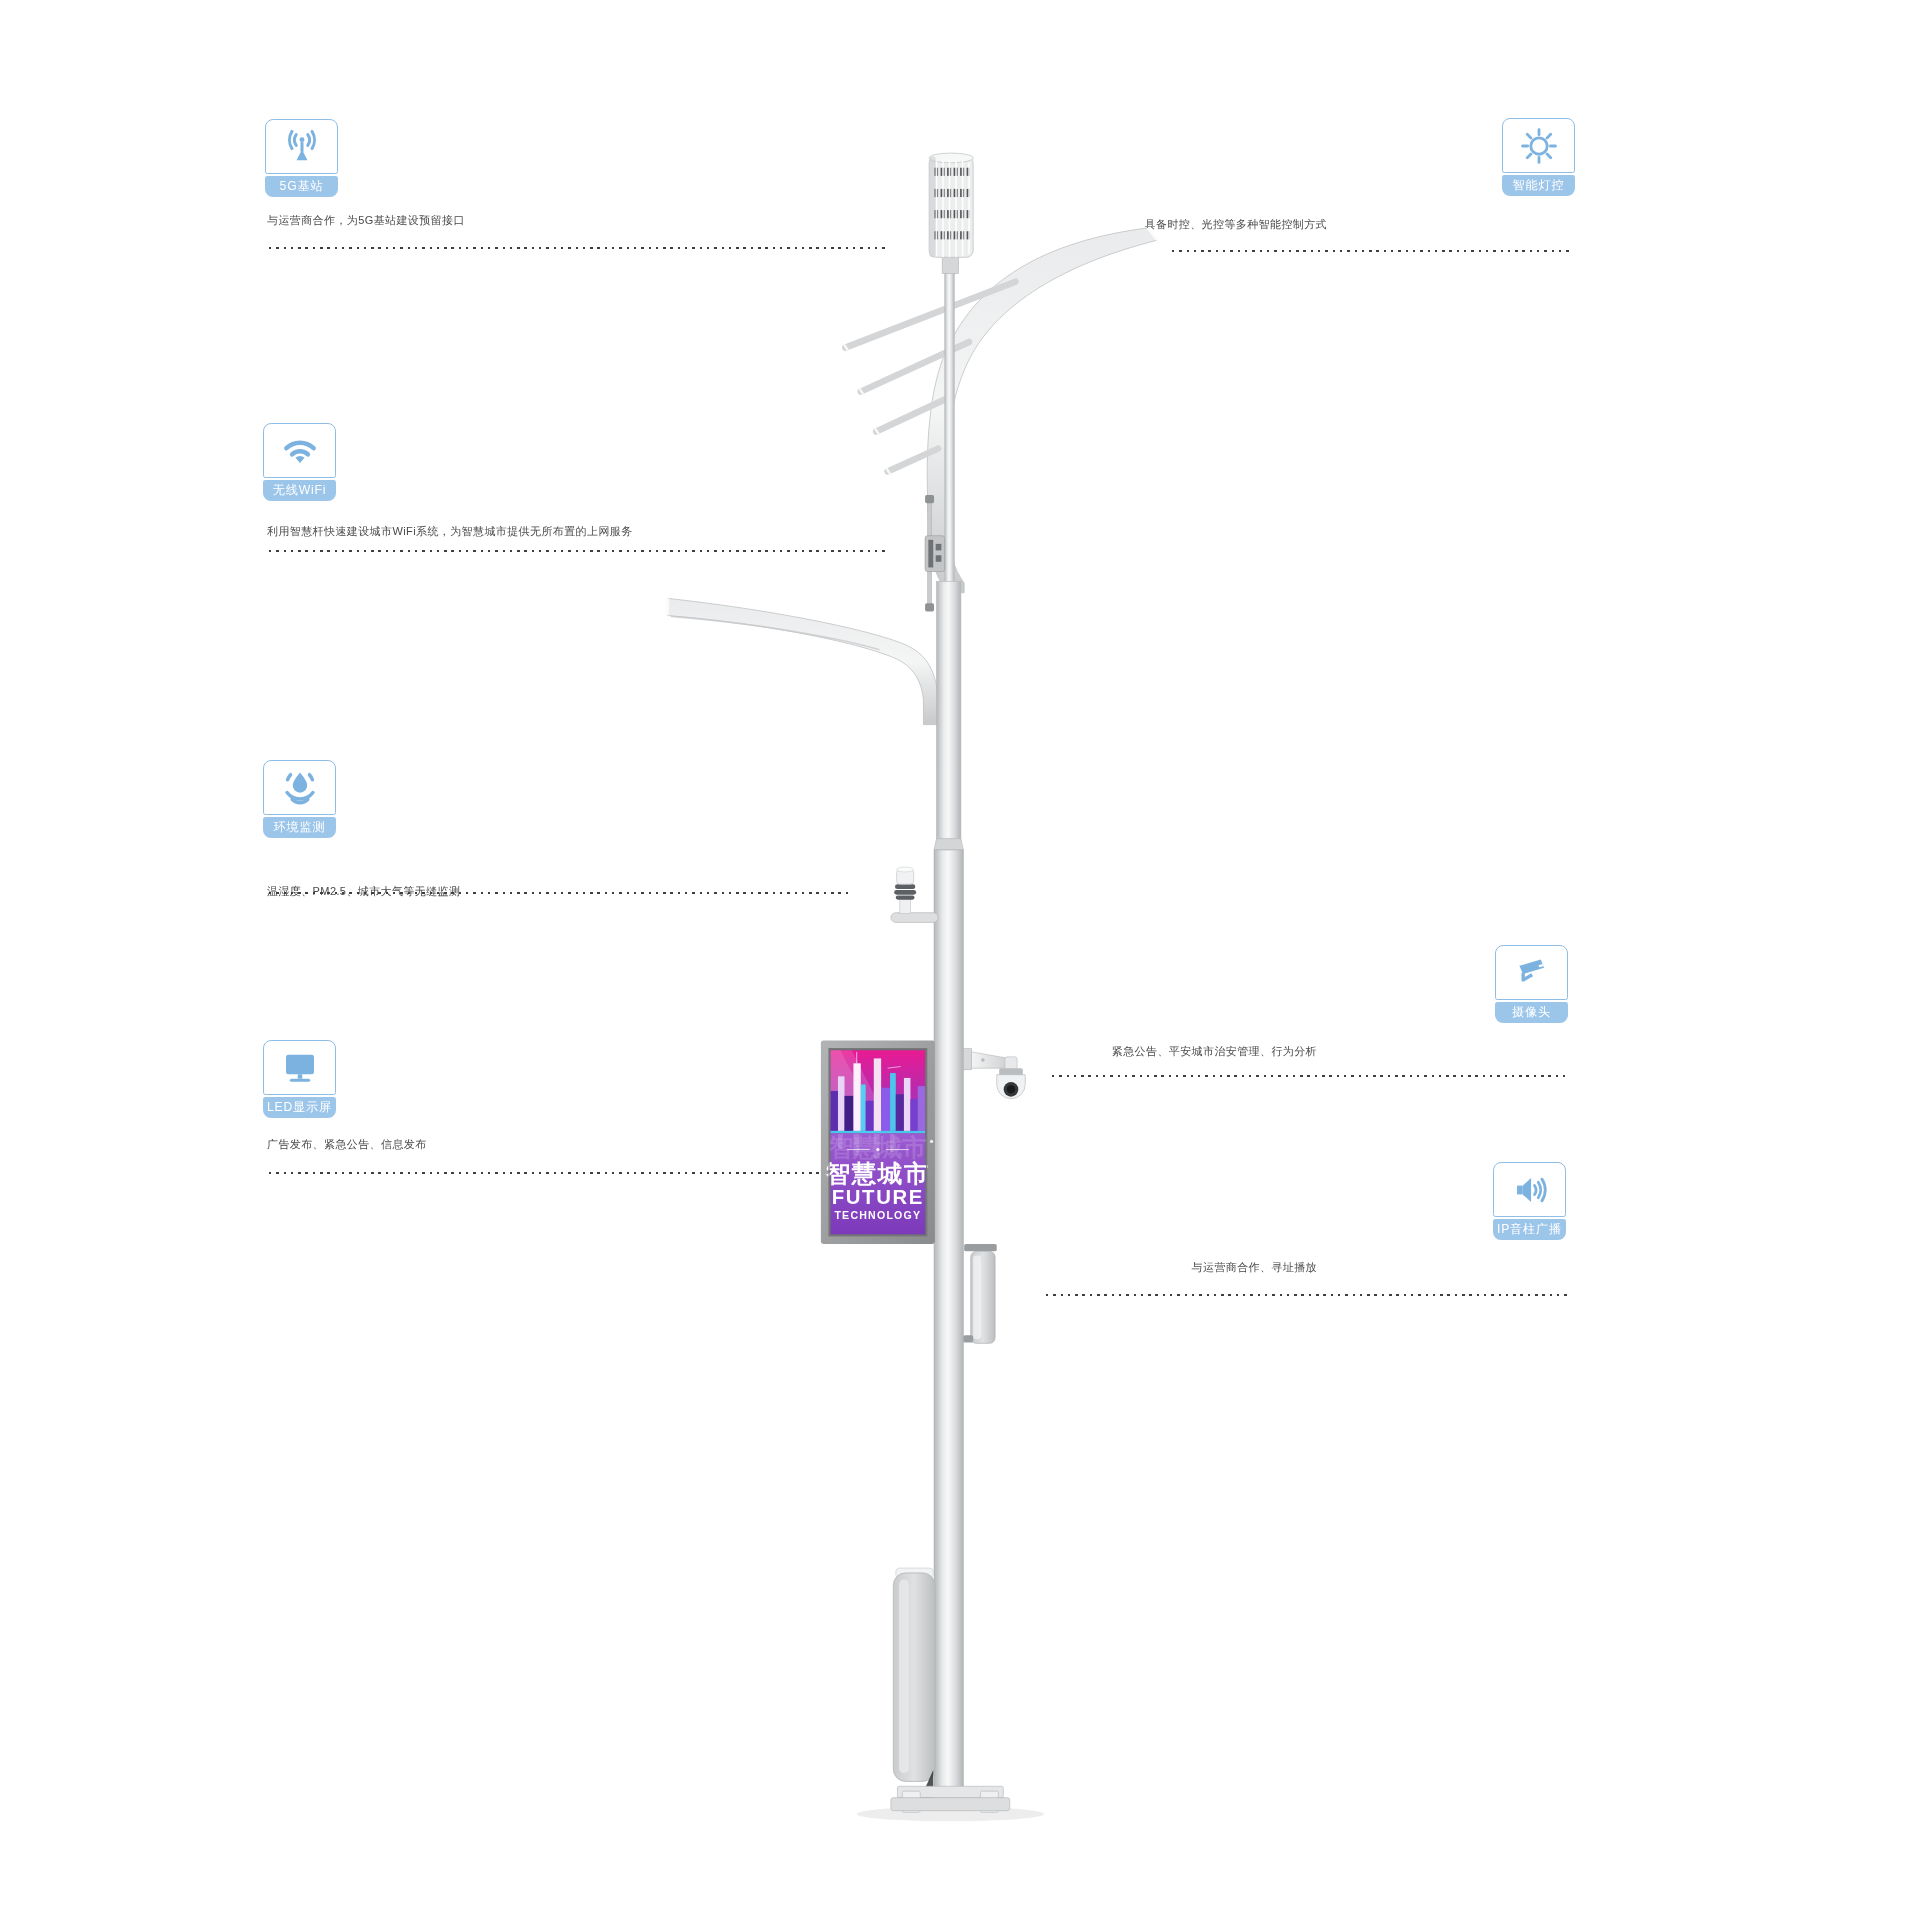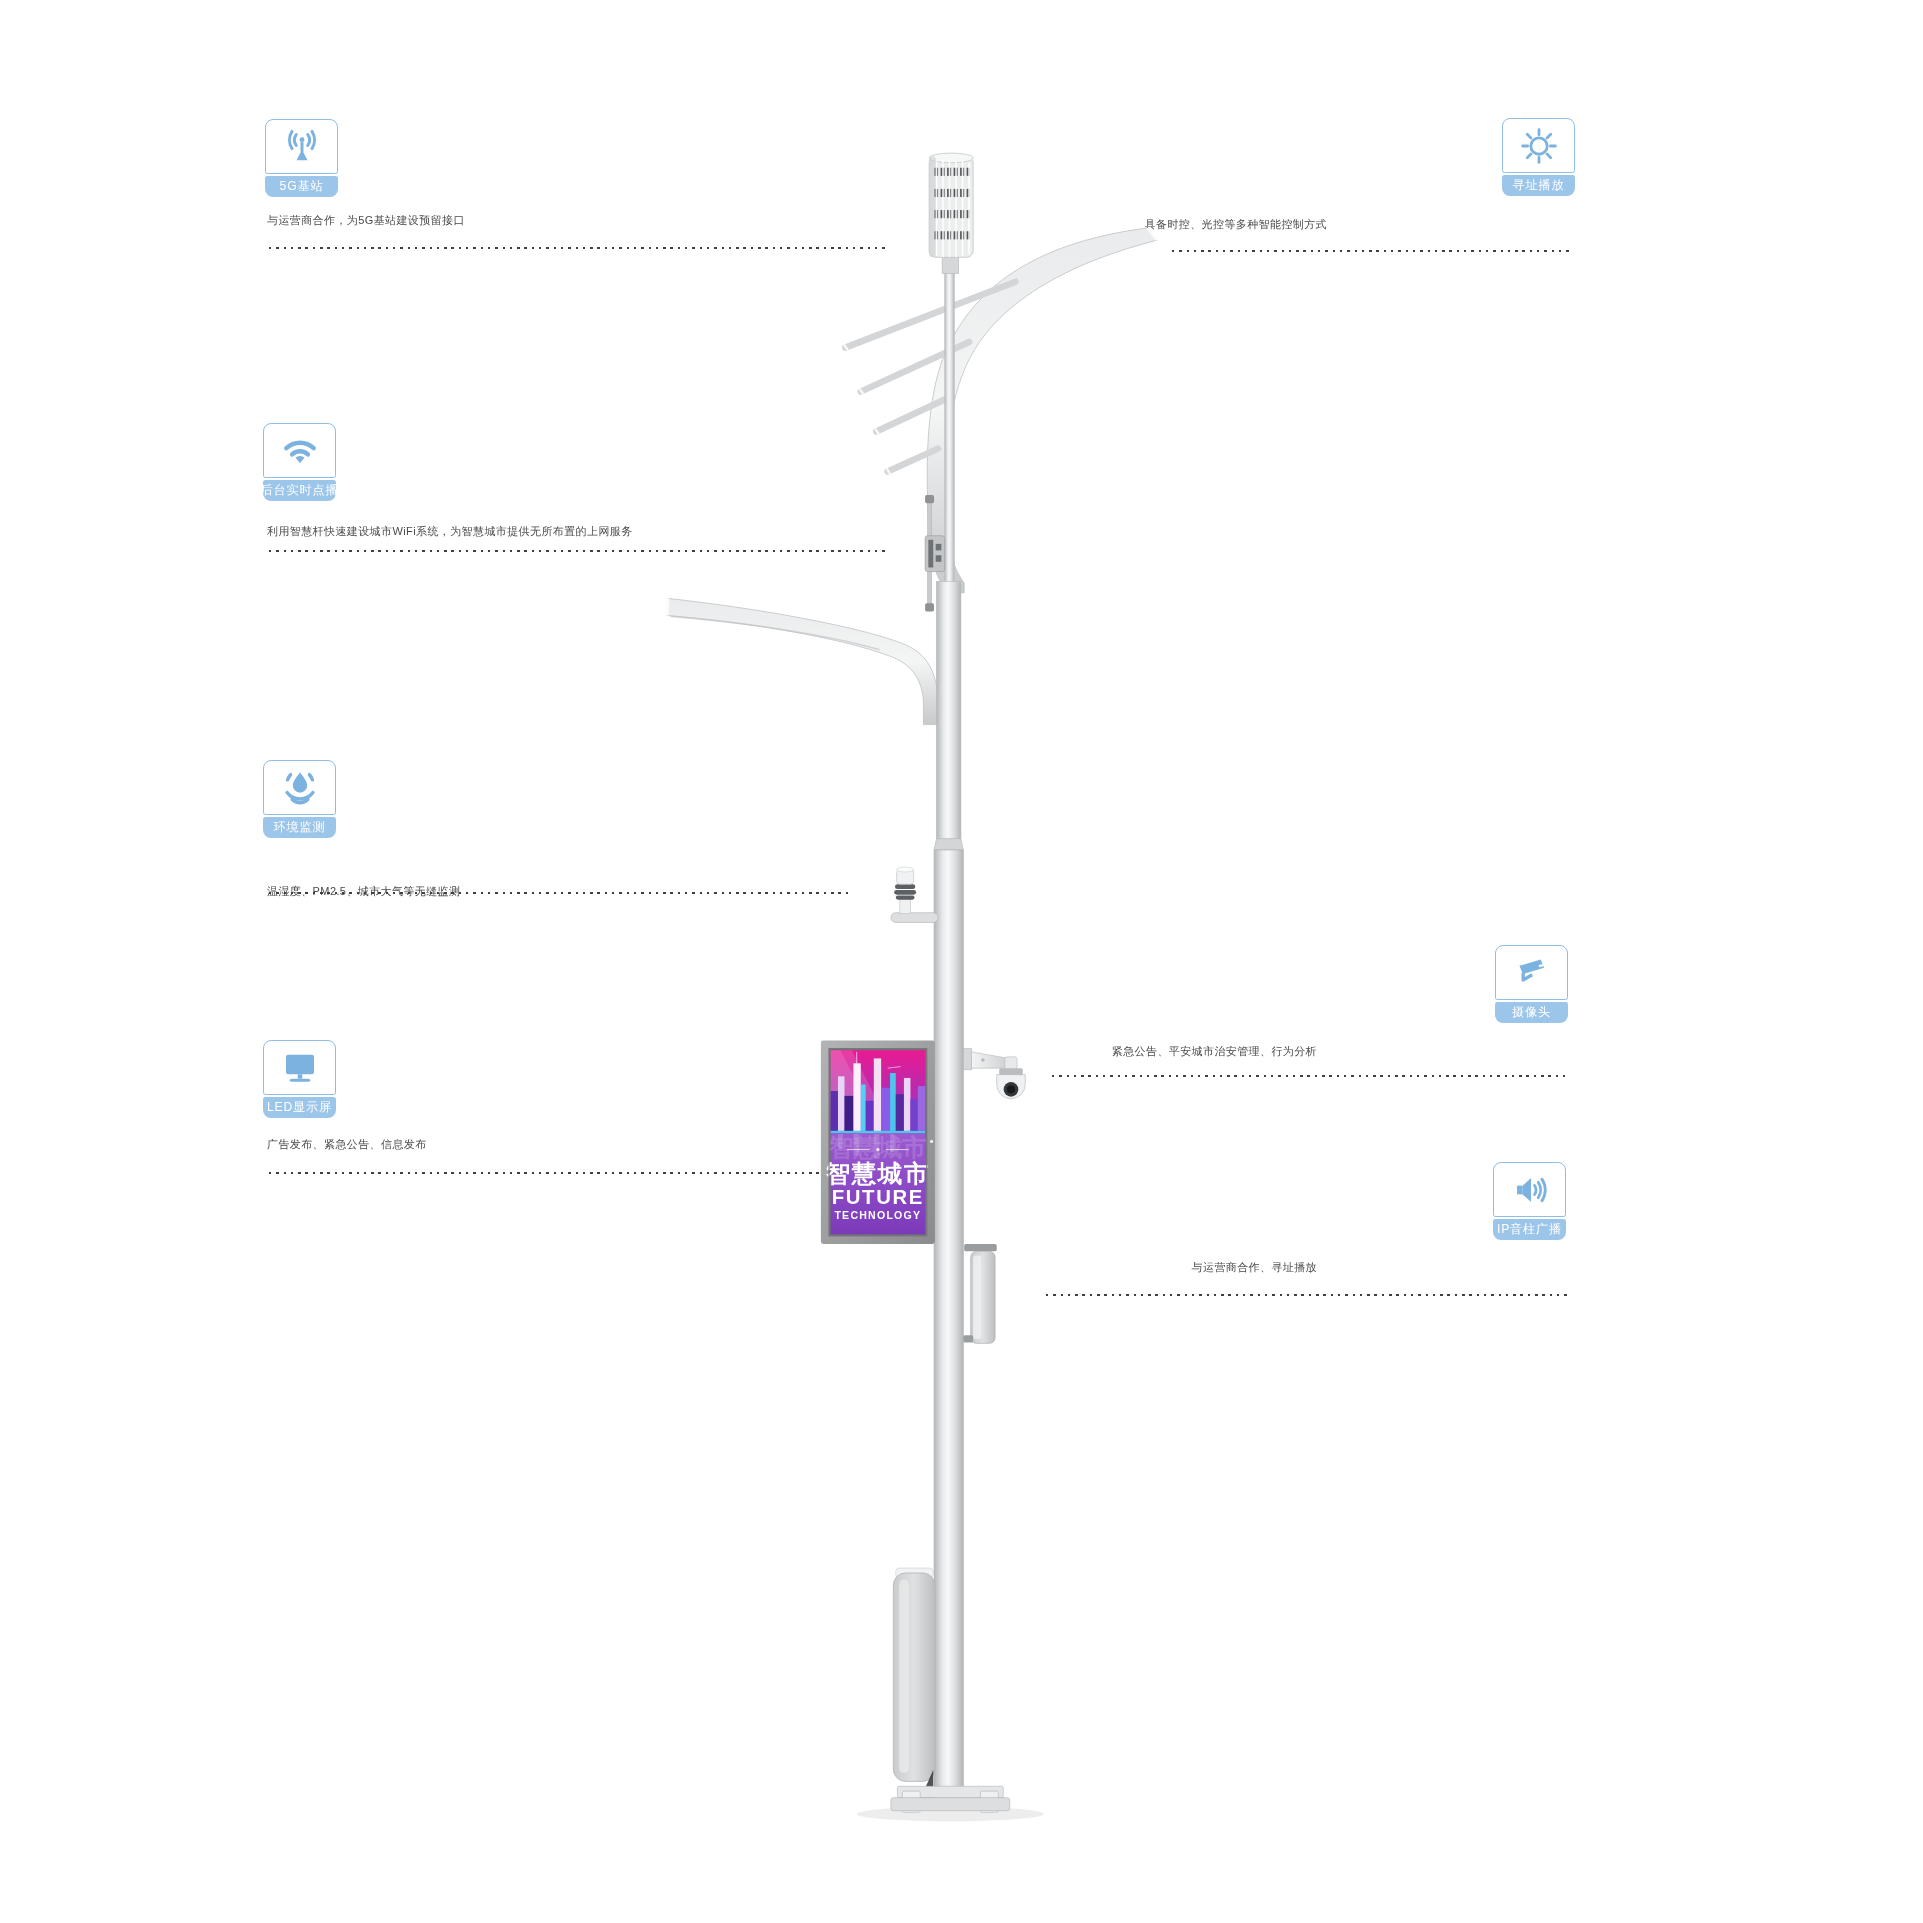--- a/index.html
+++ b/index.html
@@ -44,21 +44,21 @@
   <div class="icard" style="left:263px;top:423px">
     <div class="icard-top">
       <svg width="42" height="42" viewBox="0 0 24 24">
         <g stroke="#7cb2df" stroke-width="2.6" fill="none" stroke-linecap="round">
           <path d="M4.2 10.4a11.4 11.4 0 0 1 15.6 0"></path>
             <path d="M7.5 13.9a6.6 6.6 0 0 1 9 0"></path>
         </g>
         <path d="M12 18.8l-2.6-2.9a3.9 3.9 0 0 1 5.2 0z" fill="#7cb2df"></path>
       </svg>
     </div>
-    <div class="icard-band">后台实时点播</div>
+    <div class="icard-band">无线WiFi</div>
   </div>
   <div class="desc" style="left:267px;top:524px">利用智慧杆快速建设城市WiFi系统，为智慧城市提供无所布置的上网服务</div>
   <div class="dotline" style="left:269px;top:550px;width:619px"></div>
 
   <div class="icard" style="left:263px;top:760px">
     <div class="icard-top">
       <svg width="42" height="42" viewBox="0 0 24 24">
         <path d="M12 3.2c2.5 3.1 4.1 5.3 4.1 7.4a4.1 4.1 0 0 1-8.2 0c0-2.1 1.6-4.3 4.1-7.4z" fill="#7cb2df"></path>
         <g stroke="#7cb2df" stroke-width="2" fill="none" stroke-linecap="round">
           <path d="M4.6 14.6a9.3 9.3 0 0 0 14.8 0"></path>
@@ -88,21 +88,21 @@
 
   <div class="icard" style="left:1502px;top:118px">
     <div class="icard-top">
       <svg width="42" height="42" viewBox="0 0 24 24">
         <circle cx="12" cy="12" r="4.7" stroke="#7cb2df" stroke-width="1.6" fill="none"></circle>
         <g stroke="#7cb2df" stroke-width="1.6" stroke-linecap="round">
           <path d="M12 2.6v2.9M12 18.5v2.9M2.6 12h2.9M18.5 12h2.9M5.3 5.3l2.1 2.1M16.6 16.6l2.1 2.1M18.7 5.3l-2.1 2.1M7.4 16.6l-2.1 2.1"></path>
         </g>
       </svg>
     </div>
-    <div class="icard-band">寻址播放</div>
+    <div class="icard-band">智能灯控</div>
   </div>
   <div class="desc desc-r" style="right:346px;top:217px">具备时控、光控等多种智能控制方式</div>
   <div class="dotline" style="left:1172px;top:250px;width:402px"></div>
 
   <div class="icard" style="left:1495px;top:945px">
     <div class="icard-top">
       <svg width="42" height="42" viewBox="0 0 24 24">
         <g fill="#7cb2df">
           <path d="M4.8 7.9L17 4.3l1.9 4.7L6.8 12.6z"></path>
           <rect x="6" y="11.9" width="1.9" height="4.9"></rect>

